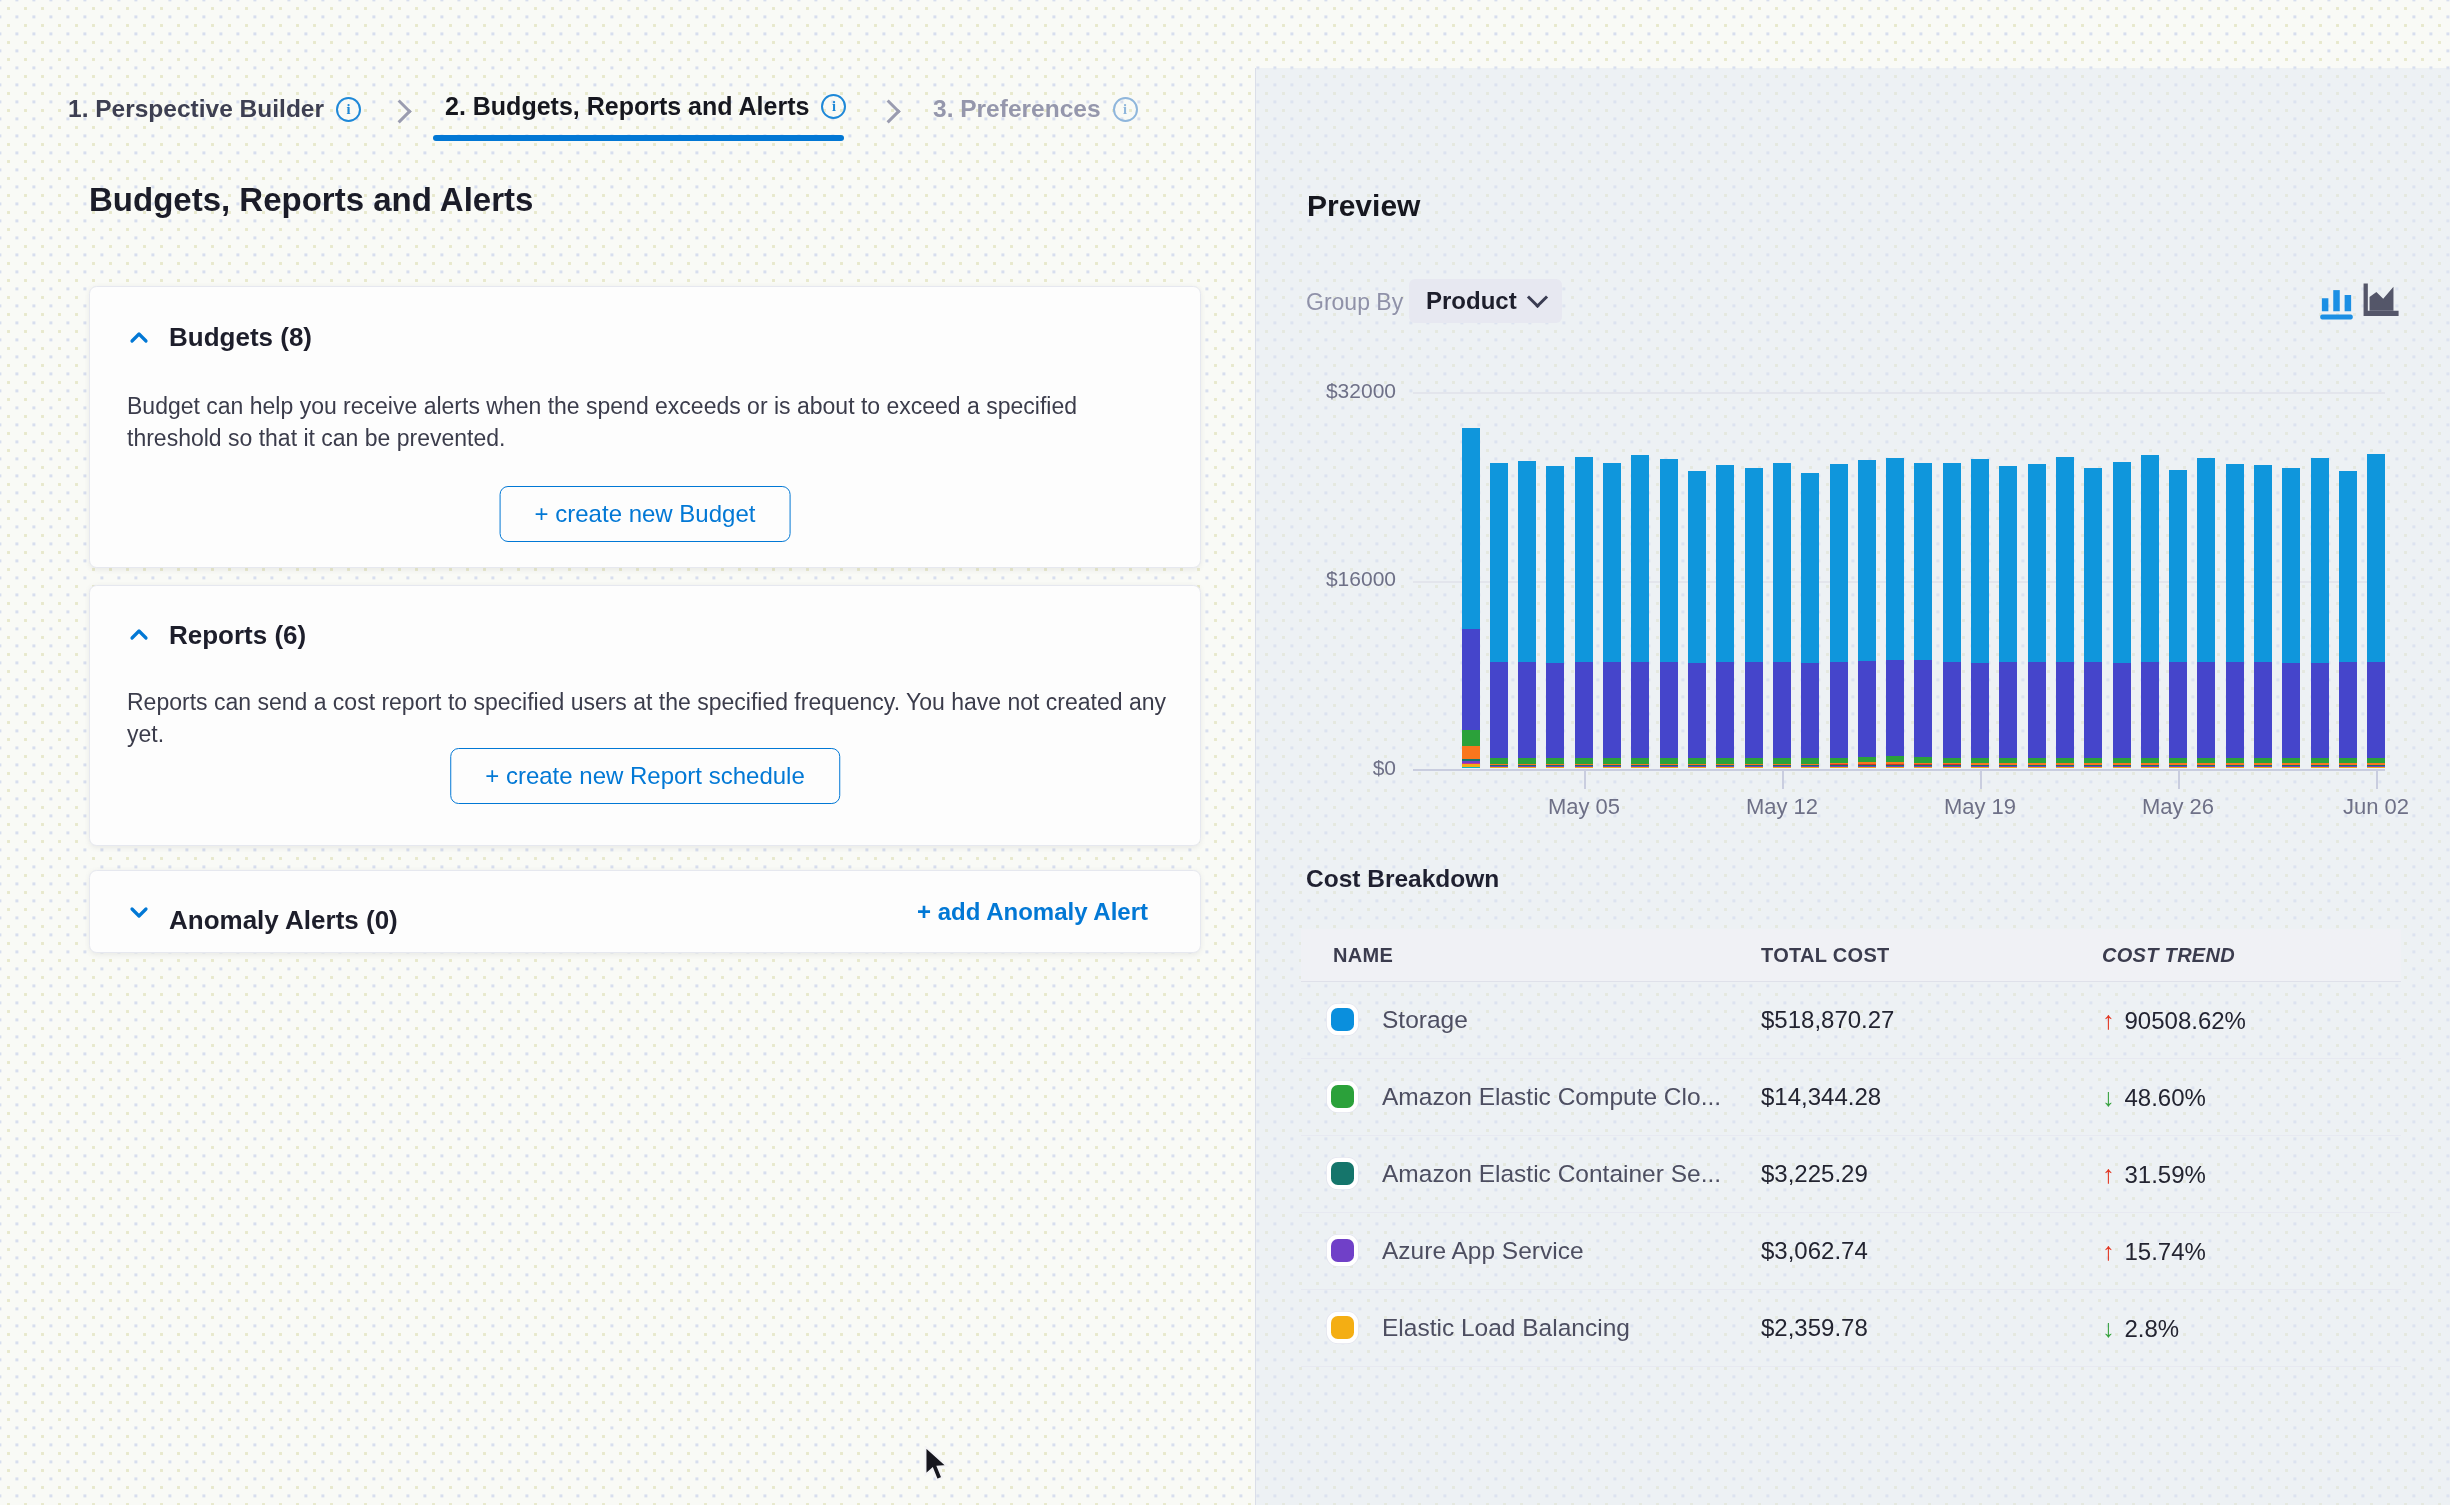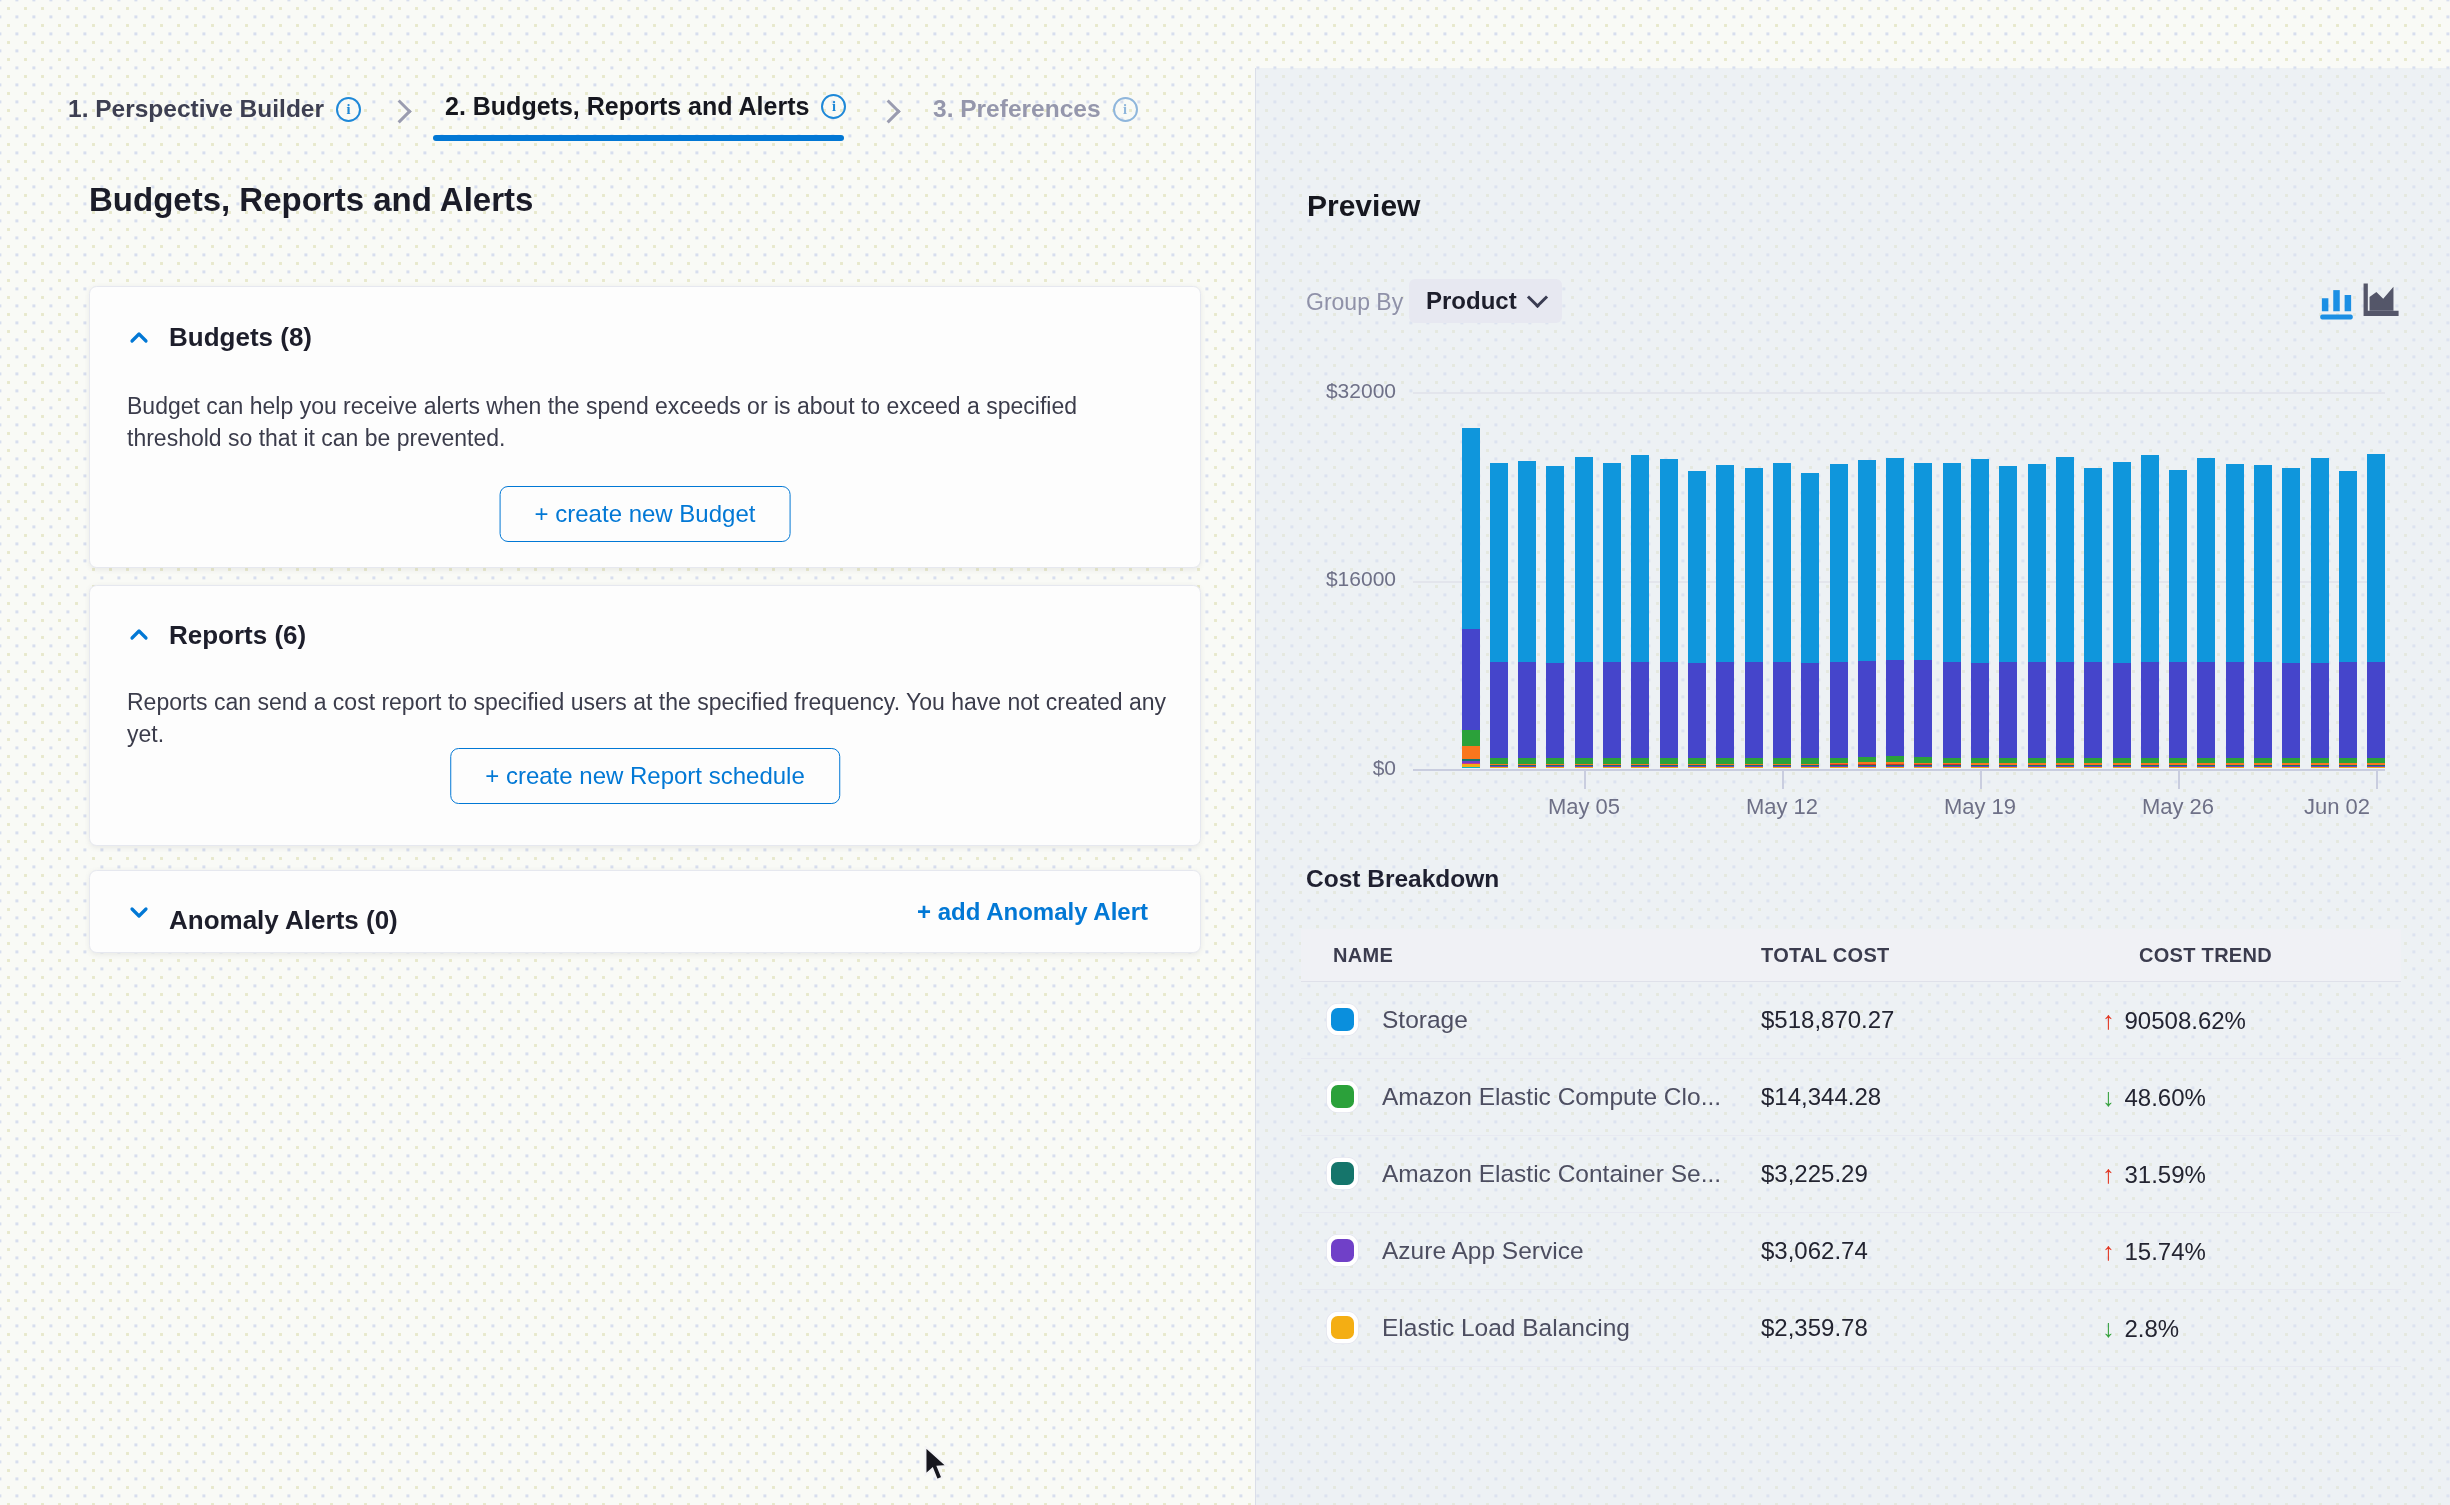--- a/index.html
+++ b/index.html
@@ -64,21 +64,21 @@
   .xlabel{position:absolute;top:402px;width:118px;text-align:center;font-size:22px;color:#6e7087;}
   .ylabel{position:absolute;left:-169px;width:152px;text-align:right;font-size:21px;color:#6e7087;}
   .bar{position:absolute;bottom:1.7px;display:flex;flex-direction:column-reverse;}
   .bar div{width:100%;}
 
   
   #breakdown-title{position:absolute;left:1306px;top:865px;font-size:24.5px;font-weight:600;color:#1f2030;}
   #btable{position:absolute;left:1301px;top:929px;width:1100px;}
   #thead{position:relative;height:52px;background:#f0f1f5;border-bottom:1.7px solid #dfe1ea;}
   .th{position:absolute;top:0;line-height:52px;font-size:20px;font-weight:700;color:#3b3c4e;letter-spacing:0.3px;}
-  .th.c1{left:32px;} .th.c2{left:460px;} .th.c3{left:838px;}
+  .th.c1{left:32px;} .th.c2{left:460px;} .th.c3{left:801px;font-style:italic;}
   .brow{position:relative;height:76px;border-bottom:1.7px solid #e7e9f1;cursor:pointer;}
   .chip{position:absolute;left:30px;top:26px;width:23px;height:23px;border-radius:6.8px;
     box-shadow:0 0 0 4.2px #ffffff,0 0 0 5px #e3e4ee;}
   .bname{position:absolute;left:81px;line-height:76px;font-size:24.5px;color:#4d4e61;white-space:nowrap;}
   .bcost{position:absolute;left:460px;line-height:76px;font-size:24px;color:#232431;}
   .btrend{position:absolute;left:801px;line-height:76px;font-size:24px;color:#232431;white-space:nowrap;}
   .arrow{font-size:25px;font-weight:700;margin-right:10px;}
   .arrow.up{color:#e2341f;} .arrow.down{color:#35a13c;}
 
   #cursor{position:absolute;left:923px;top:1446px;z-index:50;}
@@ -480,21 +480,21 @@
       </div>
       <div class="tick" style="left: 171px;"></div>
       <div class="xlabel" style="left: 112px;">May 05</div>
       <div class="tick" style="left: 369px;"></div>
       <div class="xlabel" style="left: 310px;">May 12</div>
       <div class="tick" style="left: 567px;"></div>
       <div class="xlabel" style="left: 508px;">May 19</div>
       <div class="tick" style="left: 765px;"></div>
       <div class="xlabel" style="left: 706px;">May 26</div>
       <div class="tick" style="left: 963px;"></div>
-      <div class="xlabel" style="left: 865px; text-align: center;">Jun 02</div>
+      <div class="xlabel" style="left: 904px; text-align: center;">Jun 02</div>
     </div>
 
   <div id="breakdown-title">Cost Breakdown</div>
   <div id="btable">
     <div id="thead">
       <span class="th c1">NAME</span>
       <span class="th c2">TOTAL COST</span>
       <span class="th c3">COST TREND</span>
     </div>
     <div id="breakdown-rows">

